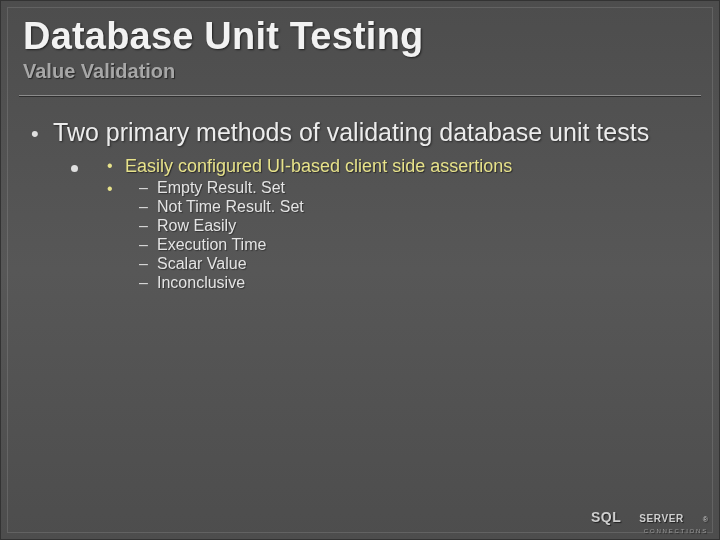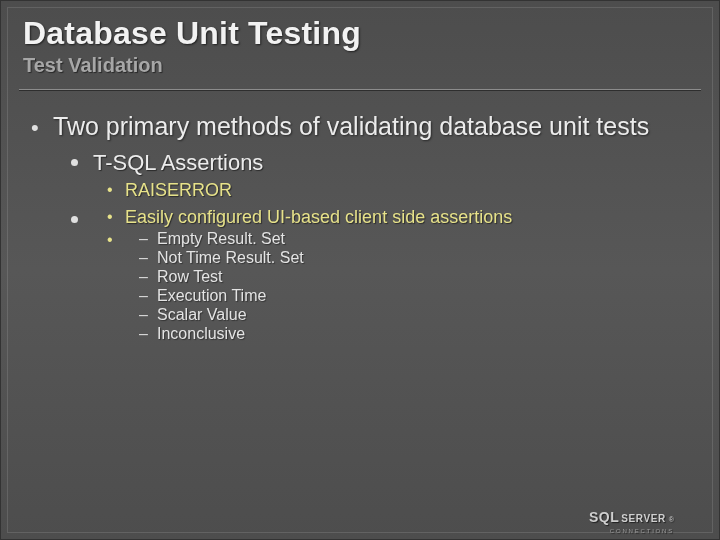--- a/index.html
+++ b/index.html
@@ -18,21 +18,21 @@
   .inner-frame {
     position: absolute;
     left: 6px; right: 6px; top: 6px; bottom: 6px;
     border: 1px solid rgba(255,255,255,0.12);
     pointer-events: none;
   }
   .header {
     padding: 14px 22px 4px 22px;
   }
   .title {
-    font-size: 32px;
+    font-size: 38px;
     font-weight: bold;
     color: #f2f2f2;
     text-shadow: 1px 1px 2px rgba(0,0,0,0.6);
     letter-spacing: 0.2px;
   }
   .subtitle {
     font-size: 20px;
     font-weight: bold;
     color: #a7a7a7;
     text-shadow: 1px 1px 1px rgba(0,0,0,0.5);
@@ -76,71 +76,63 @@
   ul.lvl4 { list-style: none; margin-top: 2px; }
   ul.lvl4 > li { position: relative; padding-left: 18px; margin: 1px 0 1px 14px; }
   ul.lvl4 > li::before {
     content: "–"; position: absolute; left: 0; top: 0;
     color: #d8d8d8; font-size: 16px;
   }
   .lvl4-text { font-size: 16px; color: #e4e4e4; text-shadow: 1px 1px 1px rgba(0,0,0,0.4); margin-top: 48px; }
 
   .logo {
     position: absolute;
-    right: 45px; bottom: 14px;
-    display: flex; align-items: baseline; gap: 2px;
+    right: 11px; bottom: 14px;
+    display: flex; align-items: baseline; gap: 18px;
     color: #cfcfcf;
     text-shadow: 1px 1px 1px rgba(0,0,0,0.6);
     font-family: Arial, sans-serif;
   }
   .logo-sql { font-size: 14px; font-weight: bold; letter-spacing: 0.5px; }
   .logo-server { font-size: 10px; font-weight: bold; letter-spacing: 0.6px; }
   .logo-sub {
     position: absolute; right: 0; bottom: -9px;
     font-size: 6px; letter-spacing: 1.8px; color: #9b9b9b;
   }
   .logo-r { font-size: 7px; vertical-align: super; margin-left: 1px; }
 </style>
 </head>
 <body>
 
 <div class="slide">
   <div class="inner-frame"></div>
 
   <div class="header">
     <div class="title">Database Unit Testing</div>
-    <div class="subtitle">Test Validation</div>
+    <div class="subtitle">Value Validation</div>
   </div>
   <div class="rule"></div>
 
   <div class="content">
     <ul class="lvl1">
       <li>
         <div class="lvl1-text">Two primary methods of validating database unit tests</div>
 
         <ul class="lvl2">
-          <li>
-            <div class="lvl2-text">T-SQL Assertions</div>
-            <ul class="lvl3">
-              <li>
-                <span class="lvl3-text">RAISERROR</span>
-              </li>
-            </ul>
-          </li>
 
           <li>
             <ul class="lvl3">
               <li>
                 <span class="lvl3-text">Easily configured UI-based client side assertions</span>
               </li>
               <li>
                 <ul class="lvl4">
                   <li><span class="lvl4-text">Empty Result. Set</span></li>
                   <li><span class="lvl4-text">Not Time Result. Set</span></li>
-                  <li><span class="lvl4-text">Row Test</span></li>
+                  <li><span class="lvl4-text">Row Easily</span></li>
                   <li><span class="lvl4-text">Execution Time</span></li>
                   <li><span class="lvl4-text">Scalar Value</span></li>
                   <li><span class="lvl4-text">Inconclusive</span></li>
                 </ul>
               </li>
             </ul>
           </li>
         </ul>
       </li>
     </ul>

